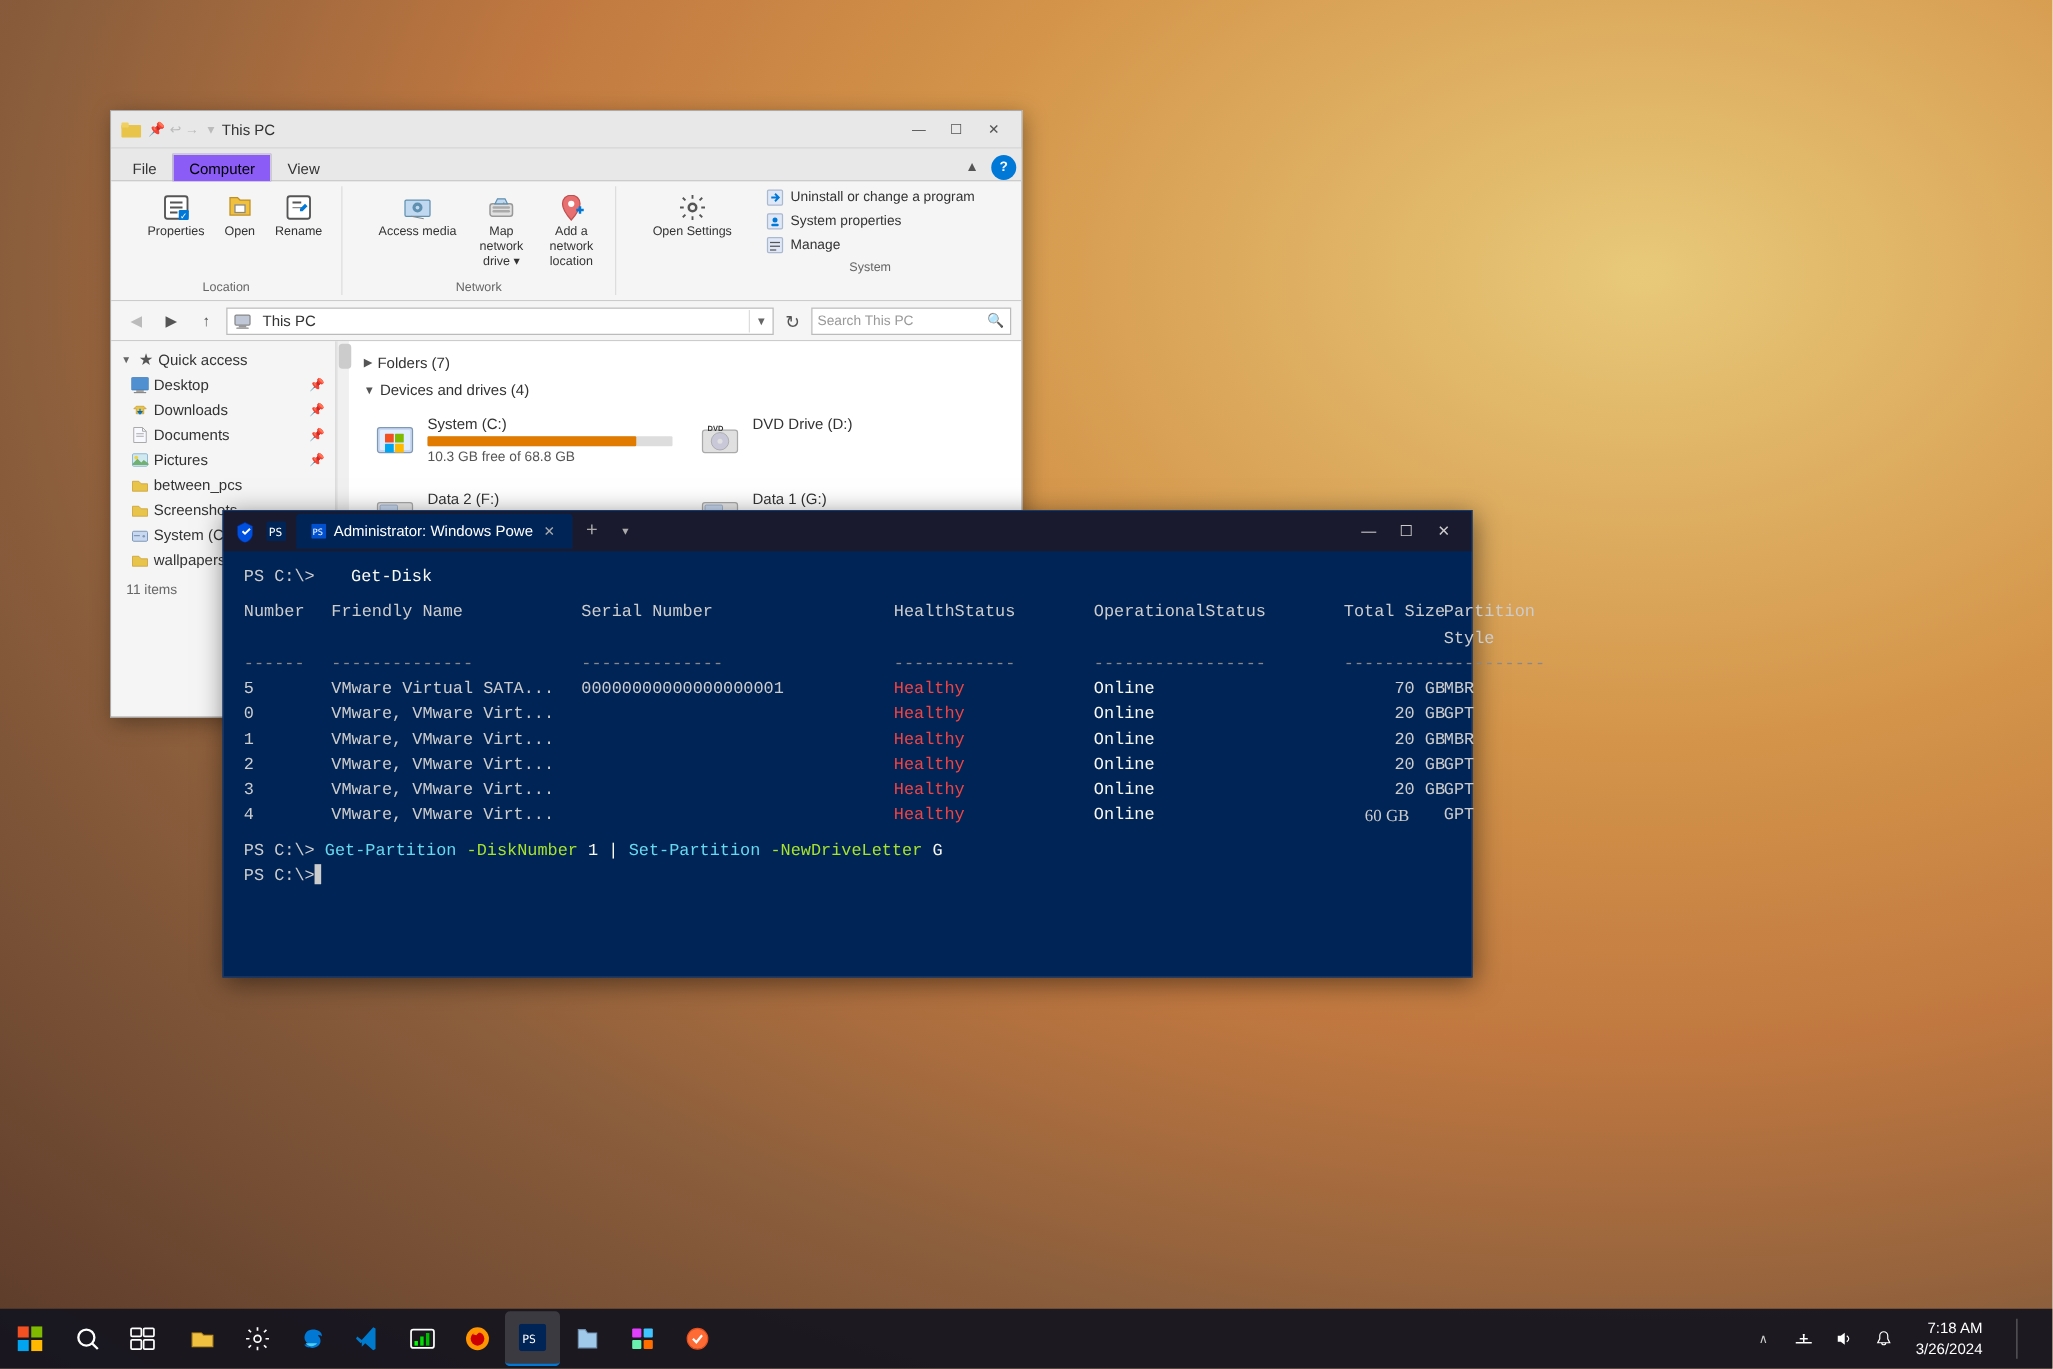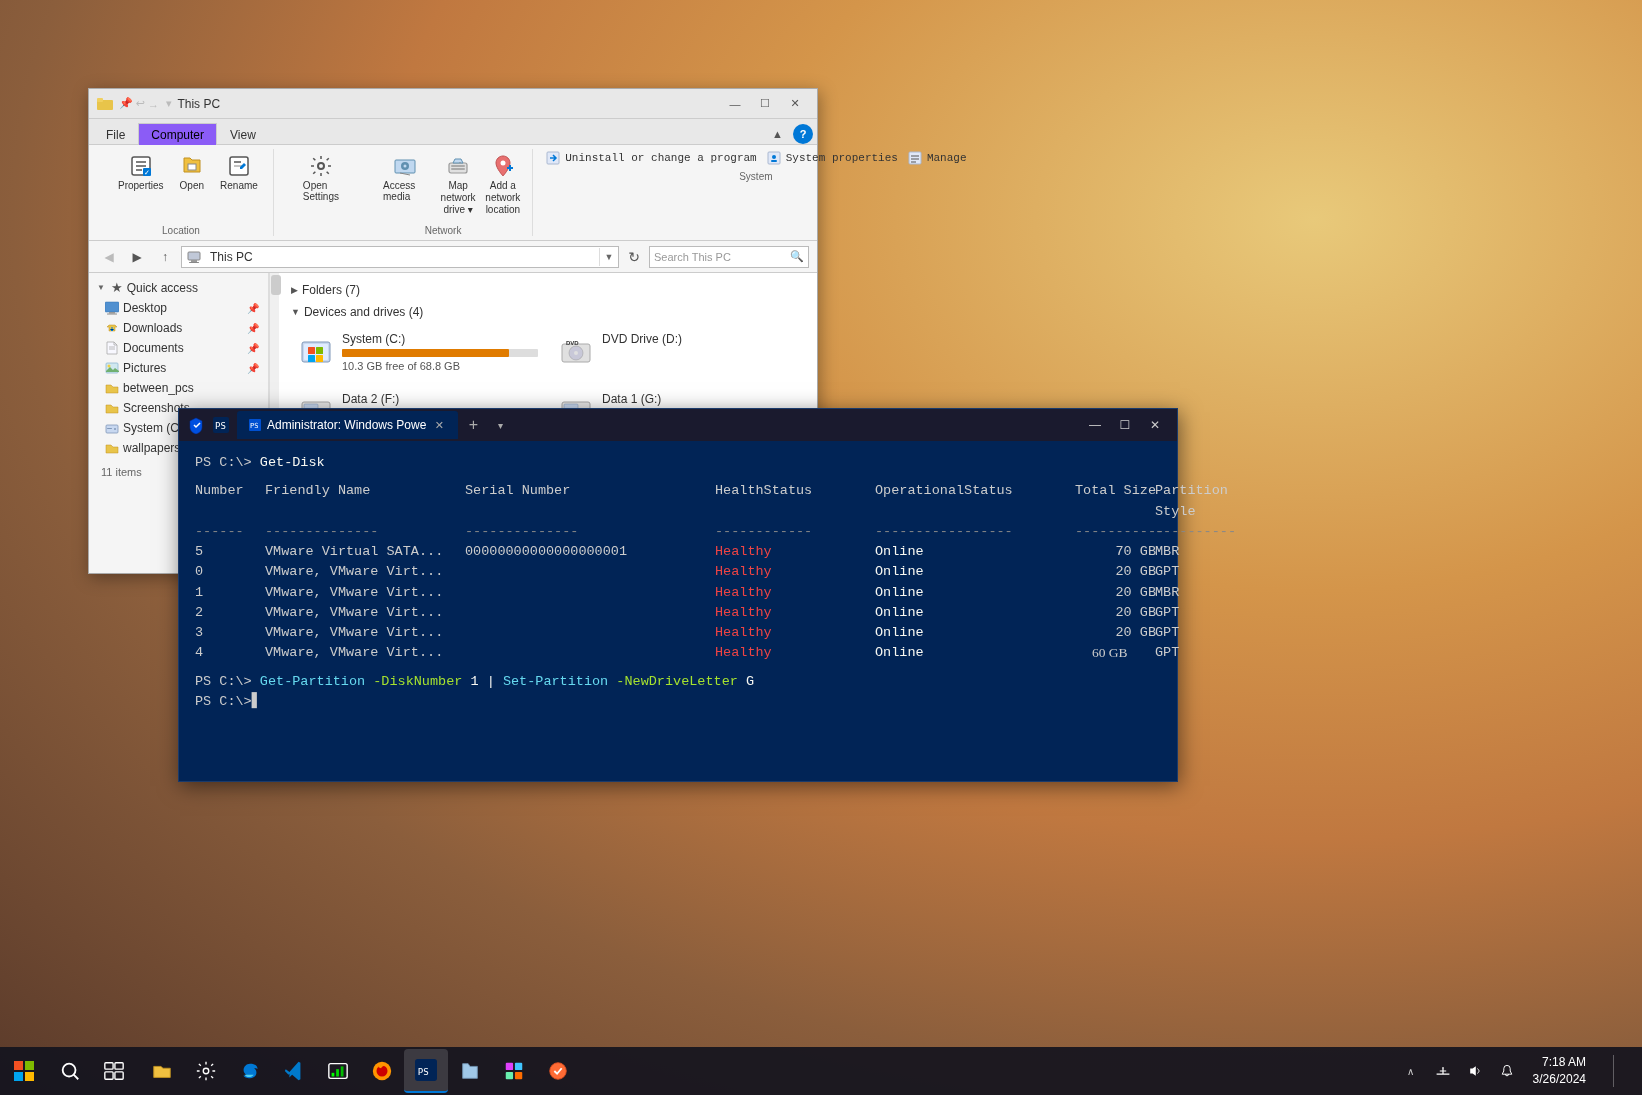--- a/index.html
+++ b/index.html
@@ -199,23 +199,22 @@
       border-radius: 2px;
       min-width: 36px;
       font-size: 10px;
       color: #333;
       gap: 2px;
       background: none;
     }
     .ribbon-btn svg { width: 24px; height: 24px; }
     .ribbon-list-group {
       display: flex;
-      flex-direction: row;
+      flex-direction: column;
       gap: 1px;
-      font-family: Liberation Mono, monospace;
     }
     .ribbon-list-item {
       display: flex;
       align-items: center;
       gap: 4px;
       font-size: 11px;
       color: #333;
       padding: 1px 4px;
       cursor: pointer;
       border-radius: 2px;
@@ -445,21 +444,21 @@
 
     .ps-body {
       padding: 12px 16px;
       font-family: 'Consolas', 'Courier New', monospace;
       font-size: 13.5px;
       color: #cccccc;
       line-height: 1.5;
       min-height: 340px;
     }
     .ps-prompt { color: #cccccc; }
-    .ps-cmd { color: #f8f8f2; }
+    .ps-cmd { color: #f8f8f2; margin-left: 21px; }
     .ps-healthy { color: #ef4444; }
     .ps-online { color: #f8f8f2; }
 
     .ps-line { display: flex; white-space: pre; }
     .ps-blank { height: 8px; }
   </style>
 </head>
 <body>
 
 <div class="desktop">
@@ -528,33 +527,20 @@
                 <line x1="7" y1="8" x2="14" y2="8" stroke="#555" stroke-width="1.5"></line>
                 <line x1="7" y1="12" x2="16" y2="12" stroke="#888" stroke-width="1"></line>
                 <path d="M15 15l4-4-2-2-4 4v2h2z" fill="#0078d7"></path>
               </svg>
               <span>Rename</span>
             </div>
           </div>
           <div class="ribbon-group-label">Location</div>
         </div>
 
-        <div class="ribbon-group" style="border-right:none;">
-          <div class="ribbon-group-buttons">
-            <div class="ribbon-btn">
-              <svg viewBox="0 0 24 24" fill="none">
-                <circle cx="12" cy="12" r="3" fill="none" stroke="#555" stroke-width="2"></circle>
-                <path d="M12 2v3M12 19v3M2 12h3M19 12h3M4.22 4.22l2.12 2.12M17.66 17.66l2.12 2.12M4.22 19.78l2.12-2.12M17.66 6.34l2.12-2.12" stroke="#555" stroke-width="1.5"></path>
-              </svg>
-              <span>Open Settings</span>
-            </div>
-          </div>
-          <div class="ribbon-group-label"></div>
-        </div>
-
         <div class="ribbon-group">
           <div class="ribbon-group-buttons">
             <div class="ribbon-btn">
               <svg viewBox="0 0 24 24" fill="none">
                 <rect x="2" y="6" width="20" height="13" rx="1" fill="#c0d8f0" stroke="#6090b0" stroke-width="1"></rect>
                 <circle cx="12" cy="12" r="4" fill="#6090b0"></circle>
                 <circle cx="12" cy="12" r="1.5" fill="#c0d8f0"></circle>
                 <line x1="7" y1="19" x2="17" y2="21" stroke="#888" stroke-width="1"></line>
               </svg>
               <span>Access media</span>
@@ -572,20 +558,33 @@
             <div class="ribbon-btn">
               <svg viewBox="0 0 24 24" fill="none">
                 <path d="M12 2C8.13 2 5 5.13 5 9c0 5.25 7 13 7 13s7-7.75 7-13c0-3.87-3.13-7-7-7z" fill="#e87070" stroke="#c05050" stroke-width="1"></path>
                 <circle cx="12" cy="9" r="2.5" fill="white"></circle>
                 <path d="M16 14h6M19 11v6" stroke="#0078d7" stroke-width="2"></path>
               </svg>
               <span style="font-size:10px;text-align:center;max-width:40px;line-height:1.2;">Add a network location</span>
             </div>
           </div>
           <div class="ribbon-group-label">Network</div>
+        </div>
+
+        <div class="ribbon-group" style="border-right:none;">
+          <div class="ribbon-group-buttons">
+            <div class="ribbon-btn">
+              <svg viewBox="0 0 24 24" fill="none">
+                <circle cx="12" cy="12" r="3" fill="none" stroke="#555" stroke-width="2"></circle>
+                <path d="M12 2v3M12 19v3M2 12h3M19 12h3M4.22 4.22l2.12 2.12M17.66 17.66l2.12 2.12M4.22 19.78l2.12-2.12M17.66 6.34l2.12-2.12" stroke="#555" stroke-width="1.5"></path>
+              </svg>
+              <span>Open Settings</span>
+            </div>
+          </div>
+          <div class="ribbon-group-label"></div>
         </div>
 
         <div class="ribbon-group" style="border-right:none;">
           <div class="ribbon-list-group">
             <div class="ribbon-list-item">
               <svg viewBox="0 0 16 16" fill="none" style="width:16px;height:16px;">
                 <rect x="2" y="2" width="12" height="12" rx="1" fill="#e0e8f8" stroke="#aab8d0" stroke-width="1"></rect>
                 <path d="M5 8h6M8 5l3 3-3 3" stroke="#0078d7" stroke-width="1.5"></path>
               </svg>
               <span>Uninstall or change a program</span>

